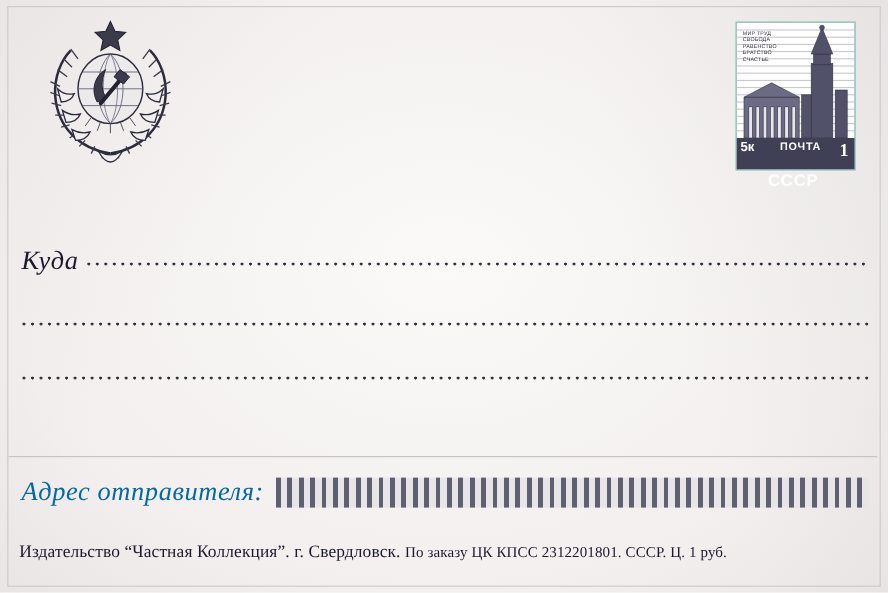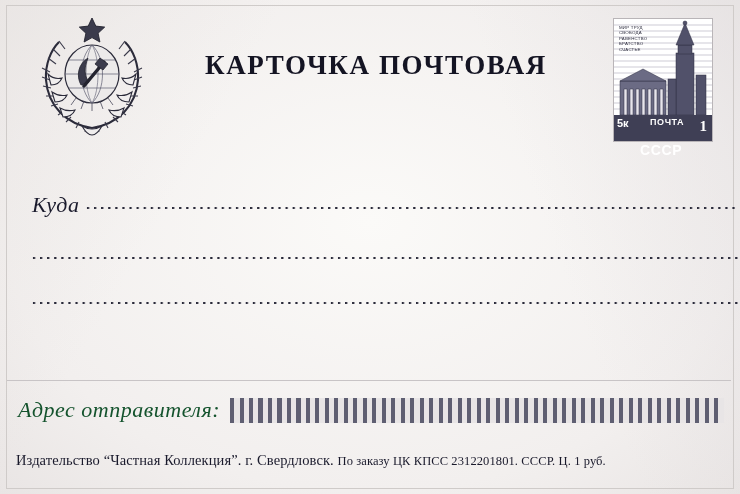--- a/index.html
+++ b/index.html
@@ -128,25 +128,26 @@
     top: 3px;
     font-family: "Liberation Serif", serif;
     font-size: 15px;
     font-weight: 700;
     color: #fff;
   }
 
   
   .addr-row {
     position: absolute;
-    left: 32px;
+    left: 18px;
     width: 706px;
     height: 26px;
     display: flex;
     align-items: baseline;
+    margin-top: 12px;
   }
   .addr-label {
     font-family: "Liberation Serif", serif;
     font-size: 22px;
     font-style: italic;
     letter-spacing: 0.5px;
     color: #1a1a2c;
     white-space: nowrap;
     padding-right: 6px;
   }
@@ -181,21 +182,21 @@
     width: 706px;
     height: 30px;
     display: flex;
     align-items: center;
   }
   #sender-label {
     font-family: "Liberation Serif", serif;
     font-size: 22px;
     font-style: italic;
     letter-spacing: 0.5px;
-    color: #14532d;
+    color: #0369a1;
     white-space: nowrap;
     padding-right: 10px;
   }
   #sender-bars {
     flex: 1;
     height: 25px;
     background-image: repeating-linear-gradient(
       to right,
       #5f5f72 0px, #5f5f72 4px,
       #e8e5e6 4px, #e8e5e6 9.5px
@@ -262,21 +263,20 @@
           <path d="M98 96 q-7 4 -15 2 q3 7 12 7 z"></path>
         </g>
 
         <path d="M66 6 l3.8 8.1 8.9 1 -6.6 6.1 1.8 8.8 -7.9 -4.4 -7.9 4.4 1.8 -8.8 -6.6 -6.1 8.9 -1 z" fill="#3b3b4c" stroke="#23232f" stroke-width="0.9"></path>
 
         <path d="M56 114 q10 6 20 0 q-5 9 -10 9 q-5 0 -10 -9 z" fill="#efeded" stroke="#2b2b3a" stroke-width="1.1"></path>
       </g>
     </svg>
   </div>
 
-  <div id="title">КАРТОЧКА ПОЧТОВАЯ</div>
 
   <div id="stamp">
     <svg id="stamp-inner" viewBox="0 0 98 122" width="98" height="122" xmlns="http://www.w3.org/2000/svg">
       <rect x="0" y="0" width="98" height="122" fill="#ffffff"></rect>
 
       <g stroke="#9a97a8" stroke-width="0.5">
         <path d="M0 6 H98 M0 12 H98 M0 18 H98 M0 24 H98 M0 30 H98 M0 36 H98 M0 42 H98 M0 48 H98 M0 54 H98 M0 60 H98 M0 66 H98 M0 72 H98 M0 78 H98 M0 84 H98 M0 90 H98"></path>
       </g>
 
       <g fill="#51516a" stroke="#2f2f42" stroke-width="0.5">

